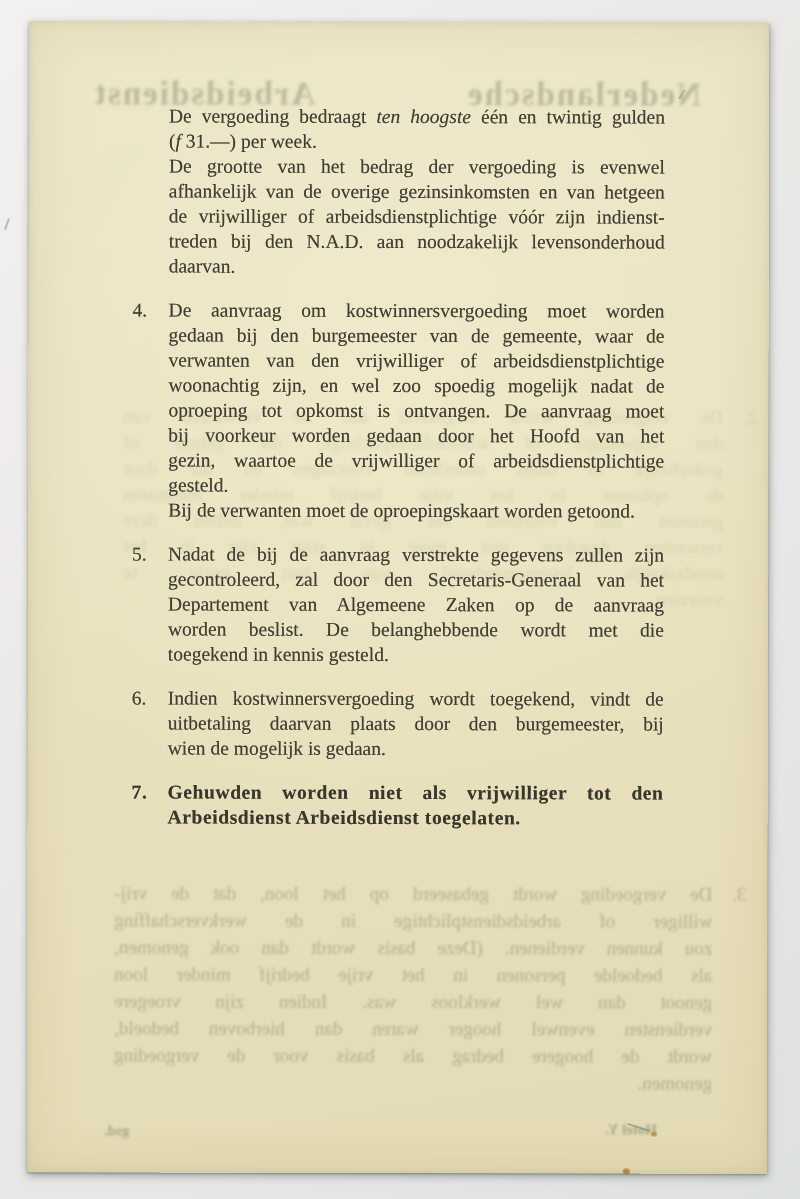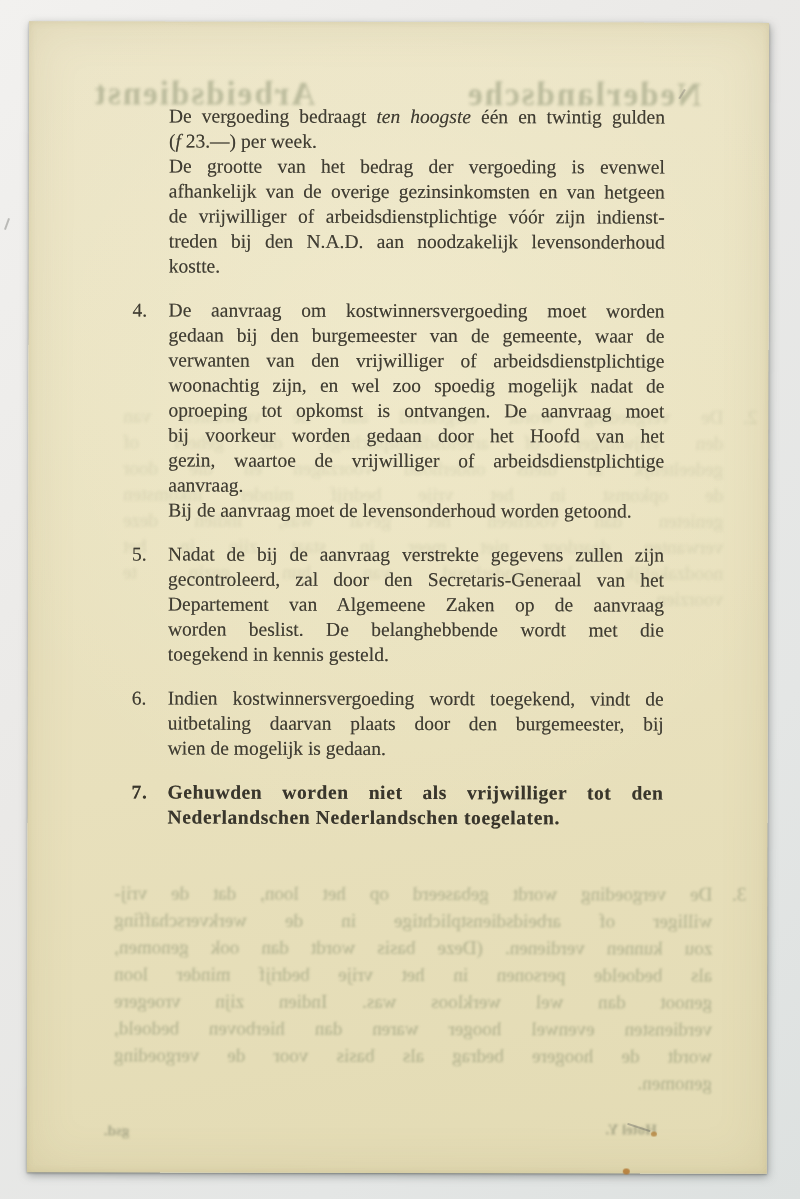--- a/index.html
+++ b/index.html
@@ -94,57 +94,57 @@
           <div class="line j"><span>wordt de hoogere bedrag als basis voor de vergoeding</span></div>
           <div class="line"><span>genomen.</span></div>
         </div>
       </div>
     <div class="bleed bleed-mark bm-left">gsd.</div>
     <div class="bleed bleed-mark bm-right">Hotel Y.</div>
 
     <div class="textblock">
         <div class="para">
           <div class="line j"><span>De vergoeding bedraagt </span><i>ten hoogste</i><span> één en twintig gulden</span></div>
-          <div class="line"><span>(</span><i>f</i><span> 23.—) per week.</span></div>
+          <div class="line"><span>(</span><i>f</i><span> 31.—) per week.</span></div>
           <div class="line j"><span>De grootte van het bedrag der vergoeding is evenwel</span></div>
           <div class="line j"><span>afhankelijk van de overige gezinsinkomsten en van hetgeen</span></div>
           <div class="line j"><span>de vrijwilliger of arbeidsdienstplichtige vóór zijn indienst-</span></div>
           <div class="line j"><span>treden bij den N.A.D. aan noodzakelijk levensonderhoud</span></div>
-          <div class="line"><span>kostte.</span></div>
+          <div class="line"><span>daarvan.</span></div>
         </div>
         <div class="para">
           <span class="num">4.</span>
           <div class="line j"><span>De aanvraag om kostwinnersvergoeding moet worden</span></div>
           <div class="line j"><span>gedaan bij den burgemeester van de gemeente, waar de</span></div>
           <div class="line j"><span>verwanten van den vrijwilliger of arbeidsdienstplichtige</span></div>
           <div class="line j"><span>woonachtig zijn, en wel zoo spoedig mogelijk nadat de</span></div>
           <div class="line j"><span>oproeping tot opkomst is ontvangen. De aanvraag moet</span></div>
           <div class="line j"><span>bij voorkeur worden gedaan door het Hoofd van het</span></div>
           <div class="line j"><span>gezin, waartoe de vrijwilliger of arbeidsdienstplichtige</span></div>
-          <div class="line"><span>aanvraag.</span></div>
-          <div class="line"><span>Bij de aanvraag moet de levensonderhoud worden getoond.</span></div>
+          <div class="line"><span>gesteld.</span></div>
+          <div class="line"><span>Bij de verwanten moet de oproepingskaart worden getoond.</span></div>
         </div>
         <div class="para">
           <span class="num">5.</span>
           <div class="line j"><span>Nadat de bij de aanvraag verstrekte gegevens zullen zijn</span></div>
           <div class="line j"><span>gecontroleerd, zal door den Secretaris-Generaal van het</span></div>
           <div class="line j"><span>Departement van Algemeene Zaken op de aanvraag</span></div>
           <div class="line j"><span>worden beslist. De belanghebbende wordt met die</span></div>
           <div class="line"><span>toegekend in kennis gesteld.</span></div>
         </div>
         <div class="para">
           <span class="num">6.</span>
           <div class="line j"><span>Indien kostwinnersvergoeding wordt toegekend, vindt de</span></div>
           <div class="line j"><span>uitbetaling daarvan plaats door den burgemeester, bij</span></div>
           <div class="line"><span>wien de mogelijk is gedaan.</span></div>
         </div>
         <div class="para bold">
           <span class="num">7.</span>
           <div class="line j"><span>Gehuwden worden niet als vrijwilliger tot den</span></div>
-          <div class="line"><span>Nederlandschen Nederlandschen toegelaten.</span></div>
+          <div class="line"><span>Arbeidsdienst Arbeidsdienst toegelaten.</span></div>
         </div>
       </div>
 
     <div class="speck speck1"></div>
     <div class="speck speck2"></div>
     <div class="speck speck3"></div>
     <div class="stroke stroke1"></div>
     <div class="stroke stroke2"></div>
   </div>
 </div>

